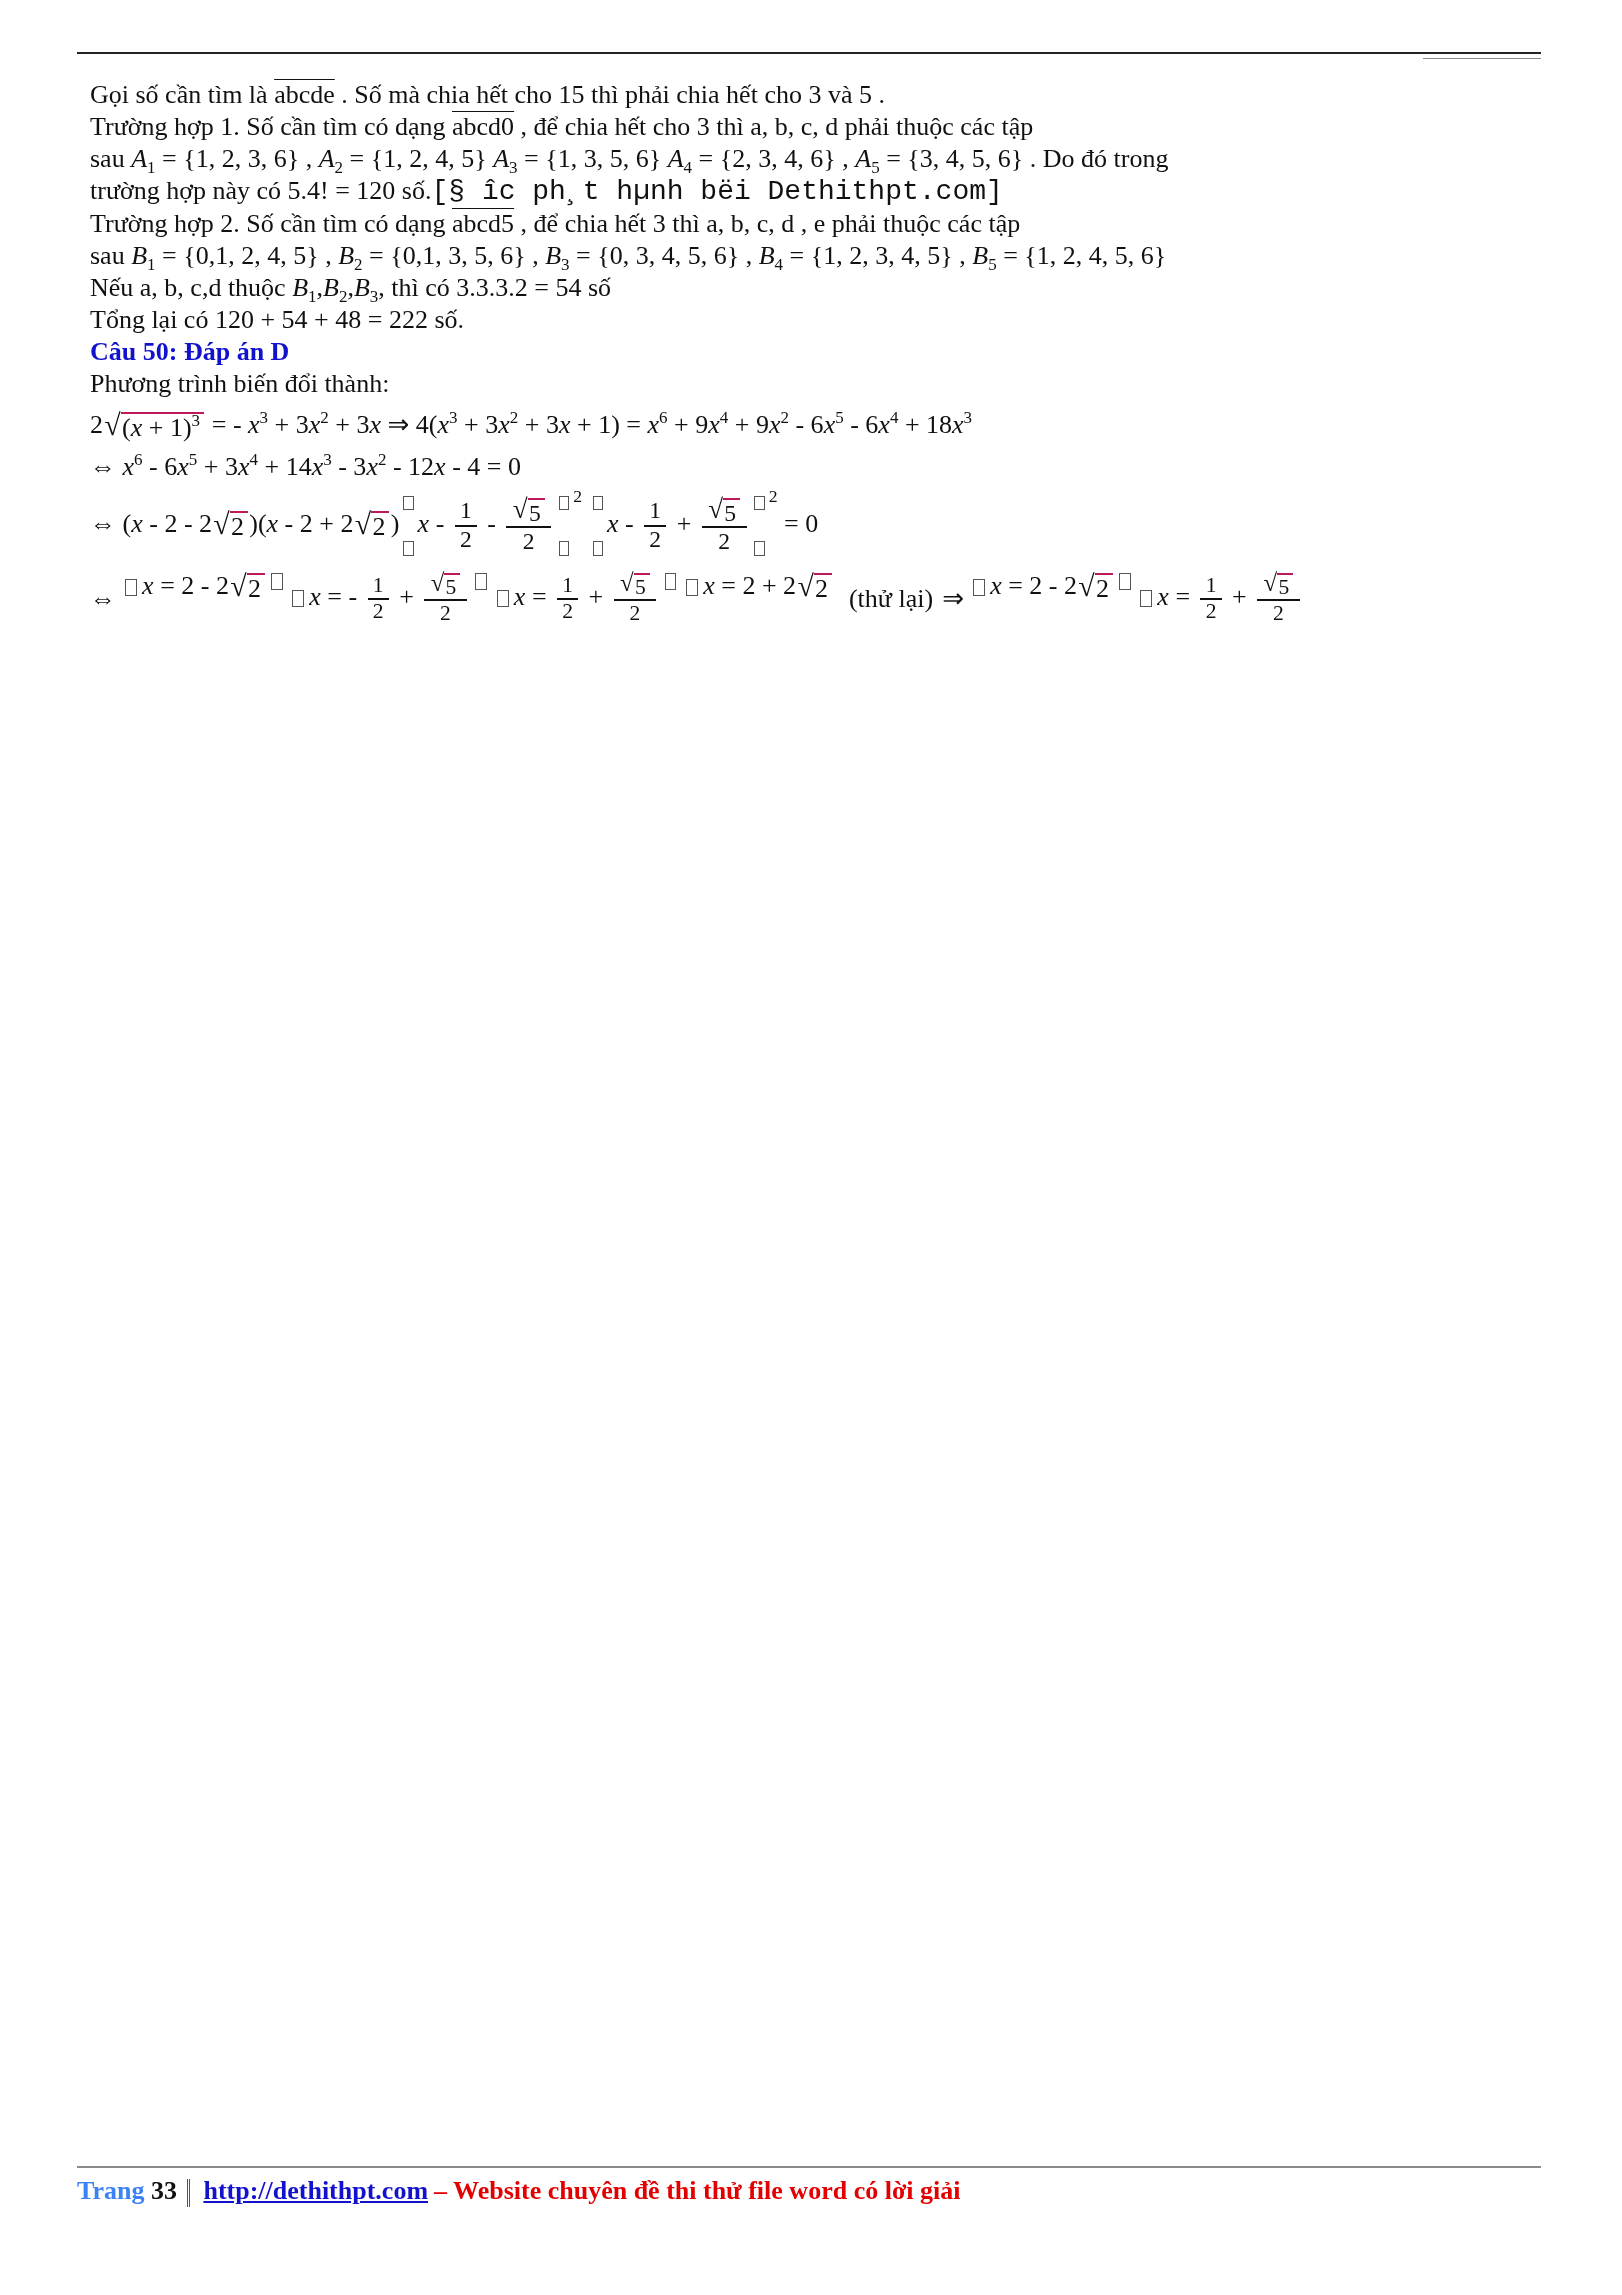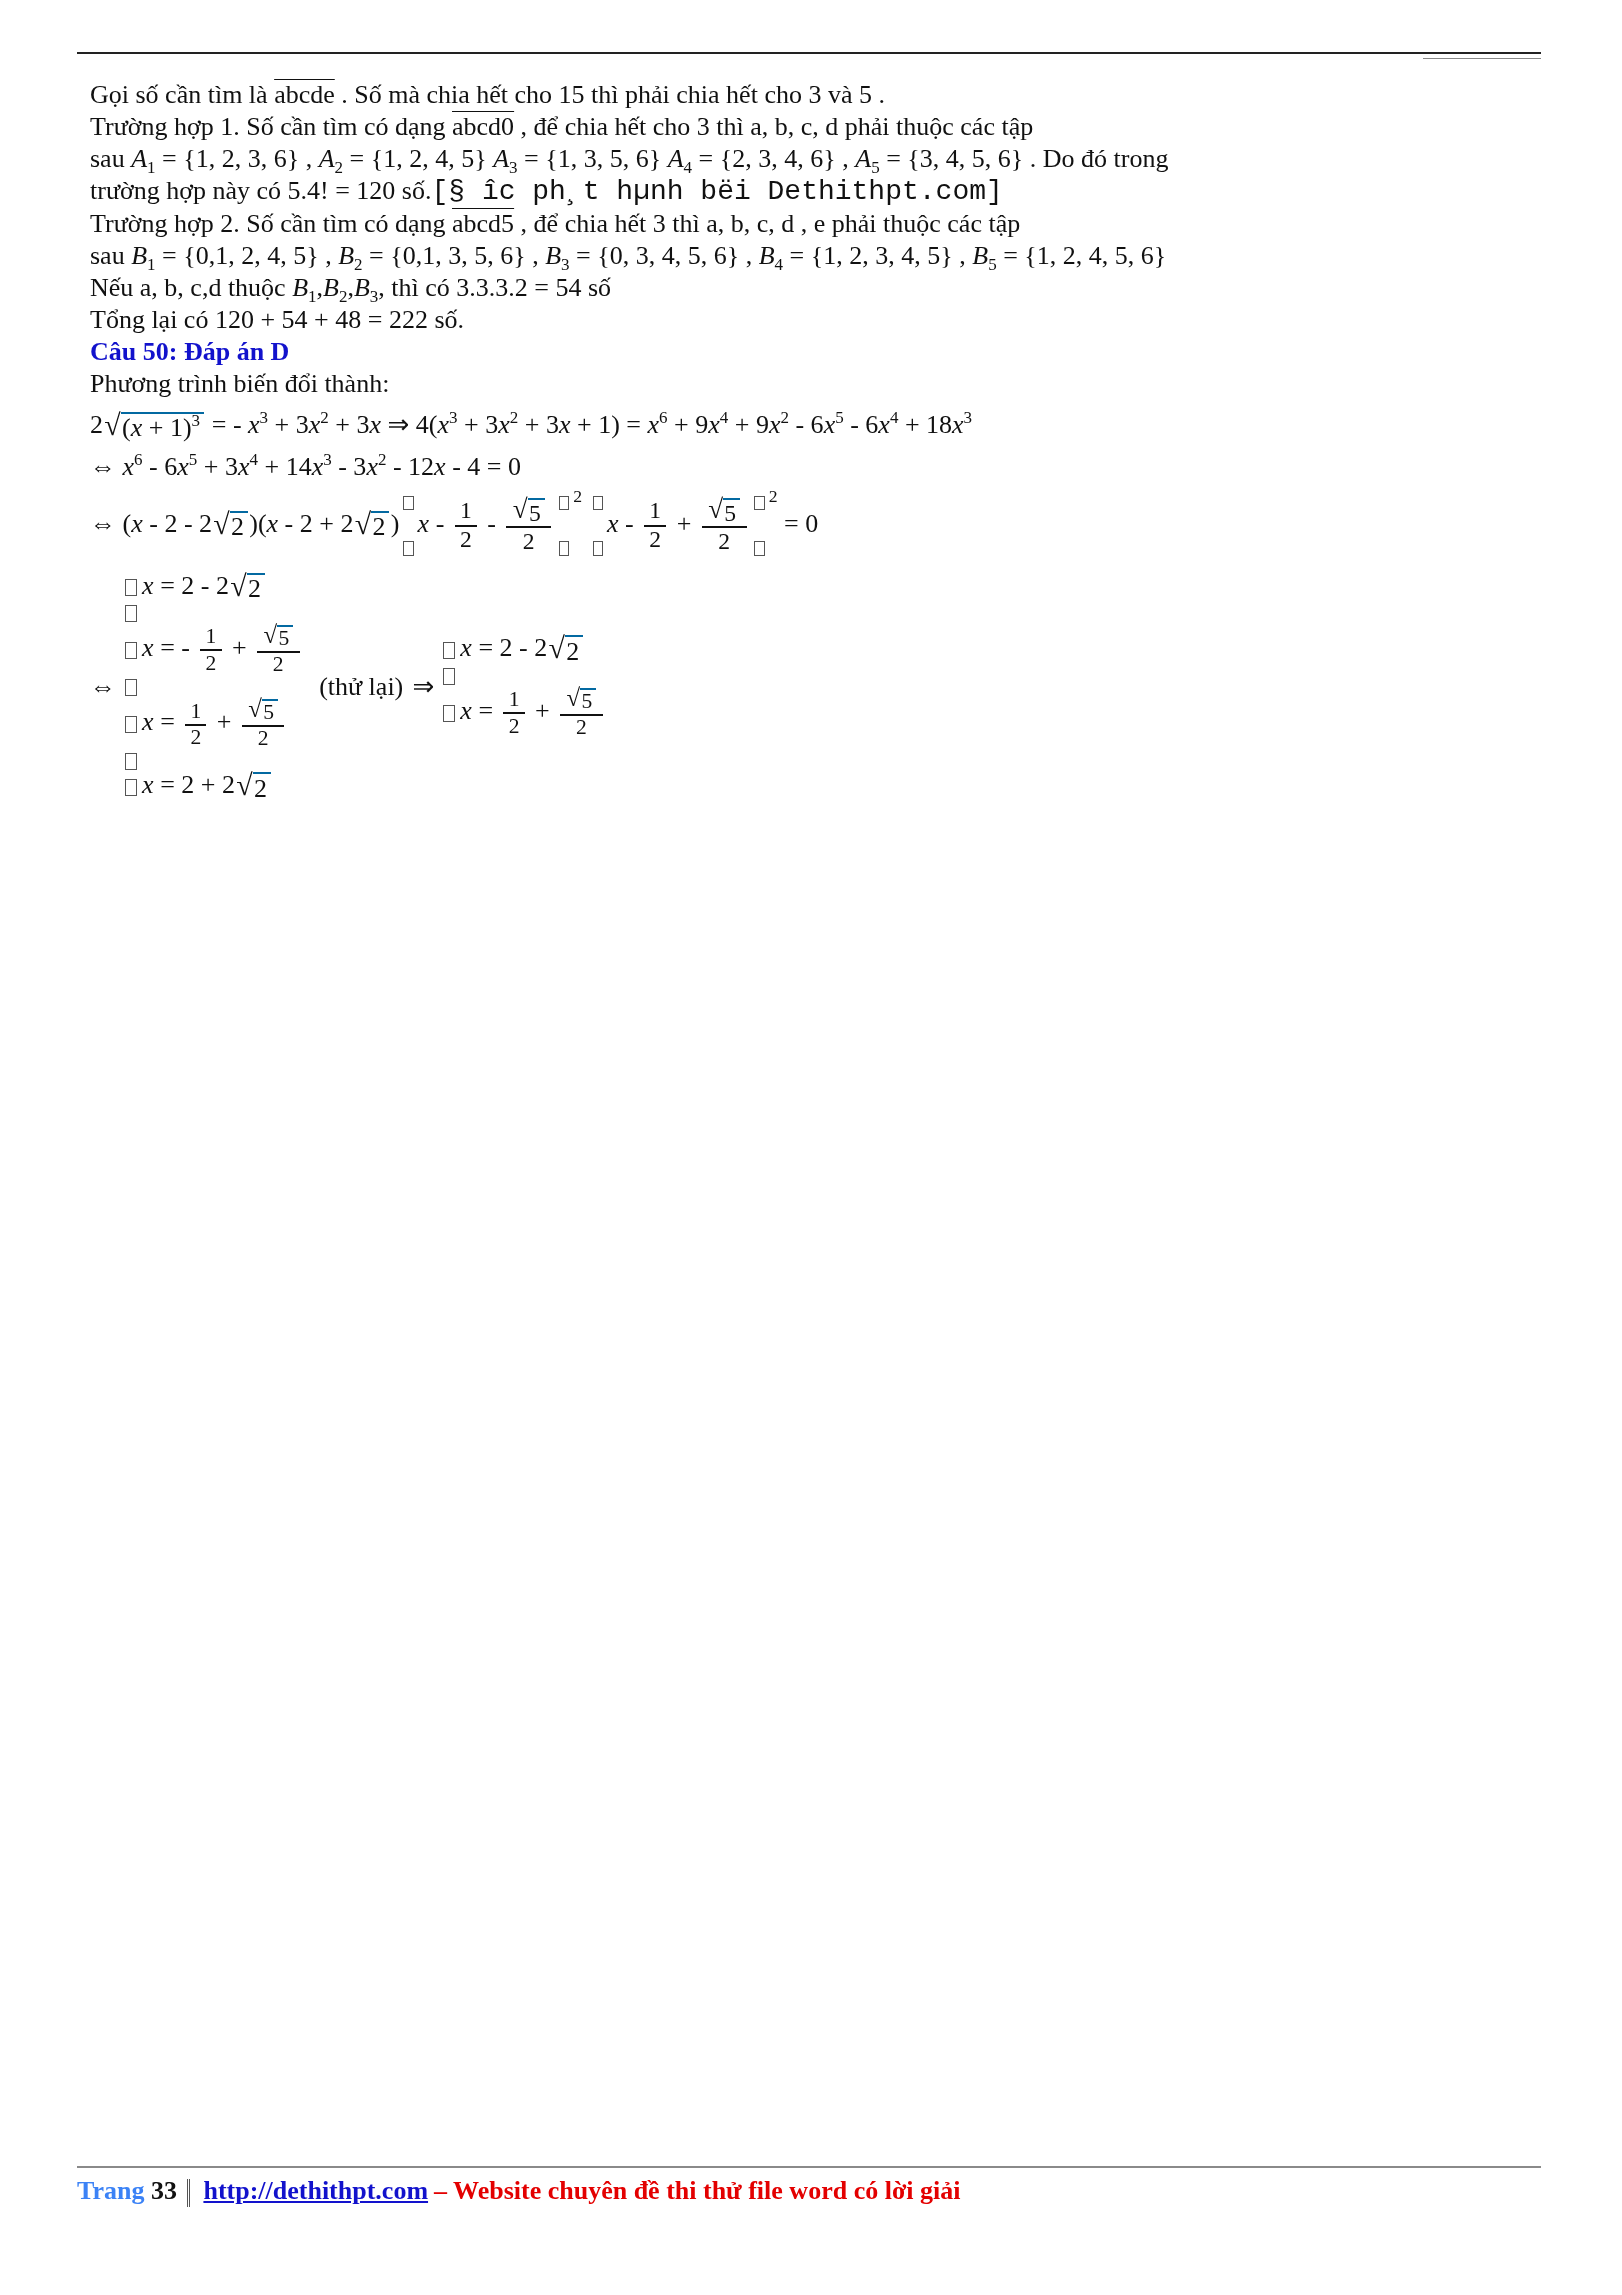--- a/index.html
+++ b/index.html
@@ -19,27 +19,27 @@
   sup{font-size:17px;line-height:0;}
   .hi-sup{vertical-align:30px;font-size:17.7px;line-height:0;}
   .over{text-decoration:overline;text-decoration-thickness:1.3px;margin-top:44px;}
   .watermark{font-family:Liberation Mono, monospace;font-size:28px;margin-top:44px;}
   .frac{display:inline-flex;flex-direction:column;align-items:center;vertical-align:middle;
         margin:0 3.9px;line-height:1.08;font-size:23.6px;}
   .frac .num{border-bottom:2px solid #111;padding:0 5.2px 0.7px;}
   .frac .den{padding-top:0.7px;}
   .sqrt{display:inline-flex;align-items:flex-start;vertical-align:middle;margin:0 1.3px;}
   .rad-sign{font-size:1.15em;line-height:1;transform:translateY(-2px);}
-  .rad-content{border-top:2px solid #0369a1;padding:0.7px 3.9px 0 1.3px;line-height:1.05;}
+  .rad-content{border-top:2px solid #be185d;padding:0.7px 3.9px 0 1.3px;line-height:1.05;}
   .tofu{display:inline-block;width:11.8px;height:17px;border:1.3px solid #555;background:#fff;
         vertical-align:middle;margin:0 2.6px;box-sizing:border-box;}
   .tofu2{display:inline-flex;flex-direction:column;justify-content:space-between;height:60px;
          vertical-align:middle;margin:0 3.9px;}
   .tofu2 .tofu{width:10.5px;height:14.4px;margin:0;}
-  .cases{display:inline-flex;flex-direction:column;align-items:flex-start;vertical-align:middle;gap:2px;margin:0 6.5px;}
+  .cases{display:inline-flex;flex-direction:row;align-items:flex-start;vertical-align:middle;gap:2px;margin:0 6.5px;}
   .case-row{display:flex;align-items:center;gap:2.6px;min-height:17.7px;line-height:1;}
   .cases .frac{font-size:21.6px;}
   .vmid{display:inline-block;vertical-align:middle;}
   .mid-label{margin:0 9.2px;}
   .footer{position:absolute;left:77px;right:82px;top:2166px;border-top:2.6px solid #8a8a8a;
           padding-top:7.9px;font-size:26px;font-weight:bold;white-space:nowrap;}
   .footer .trang{color:#3b82f6;}
   .footer .pagenum{color:#111;margin-left:6.5px;}
   .footer .sep{display:inline-block;width:0;height:27.5px;border-left:3.9px double #555;
                margin:0 13px 0 10.5px;vertical-align:middle;}

